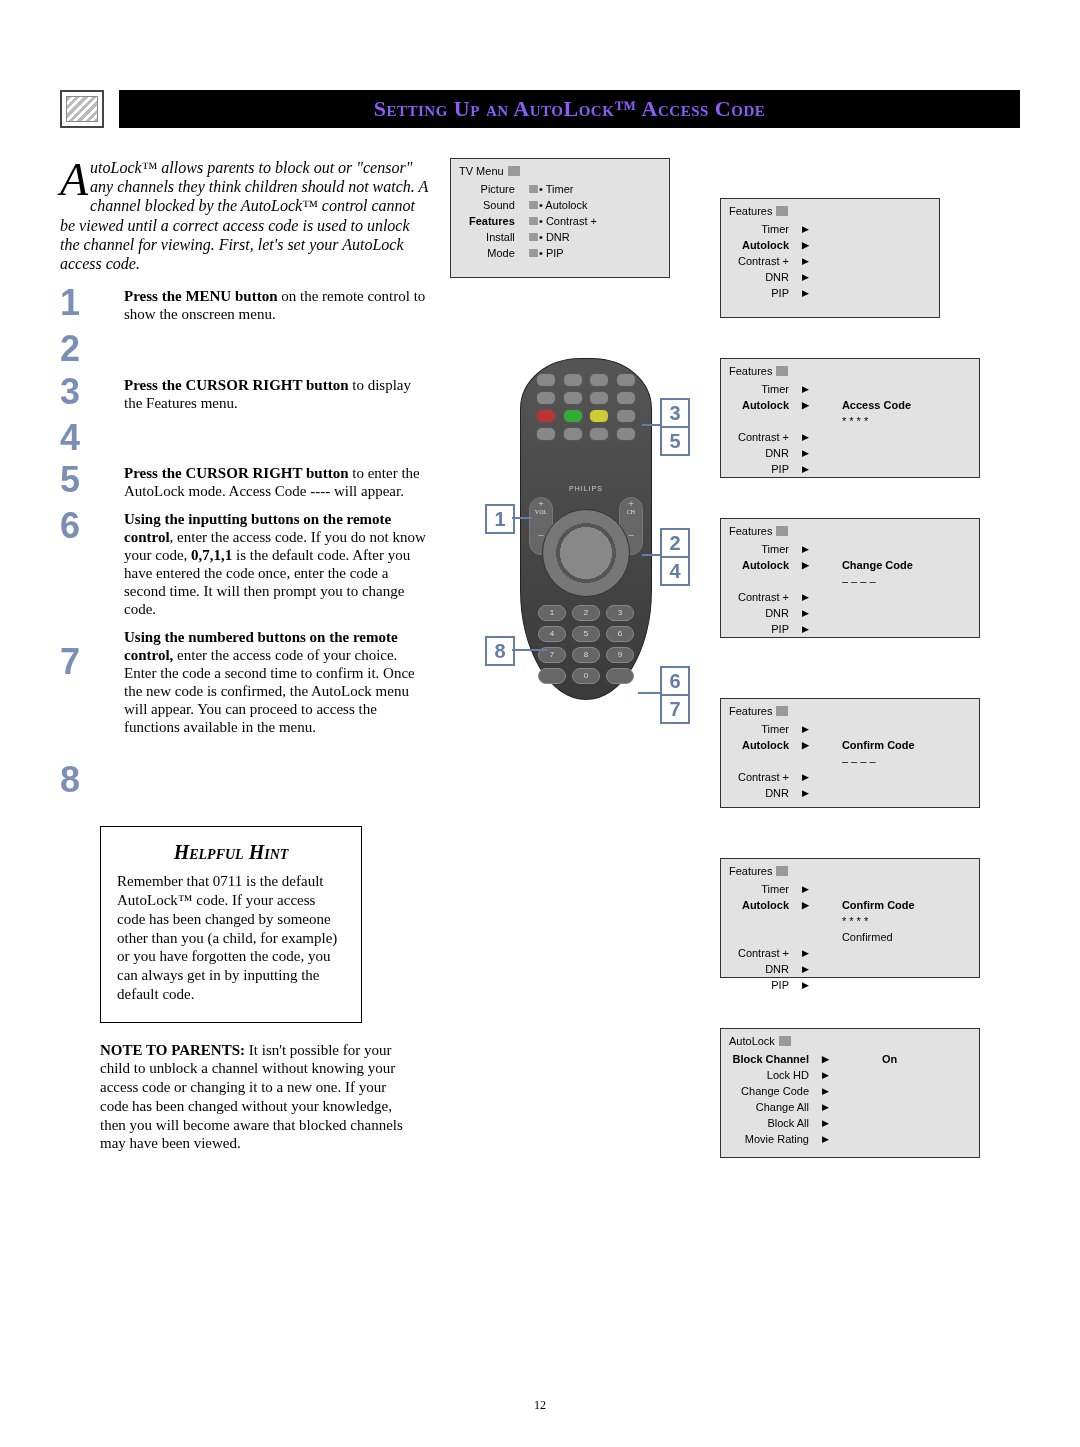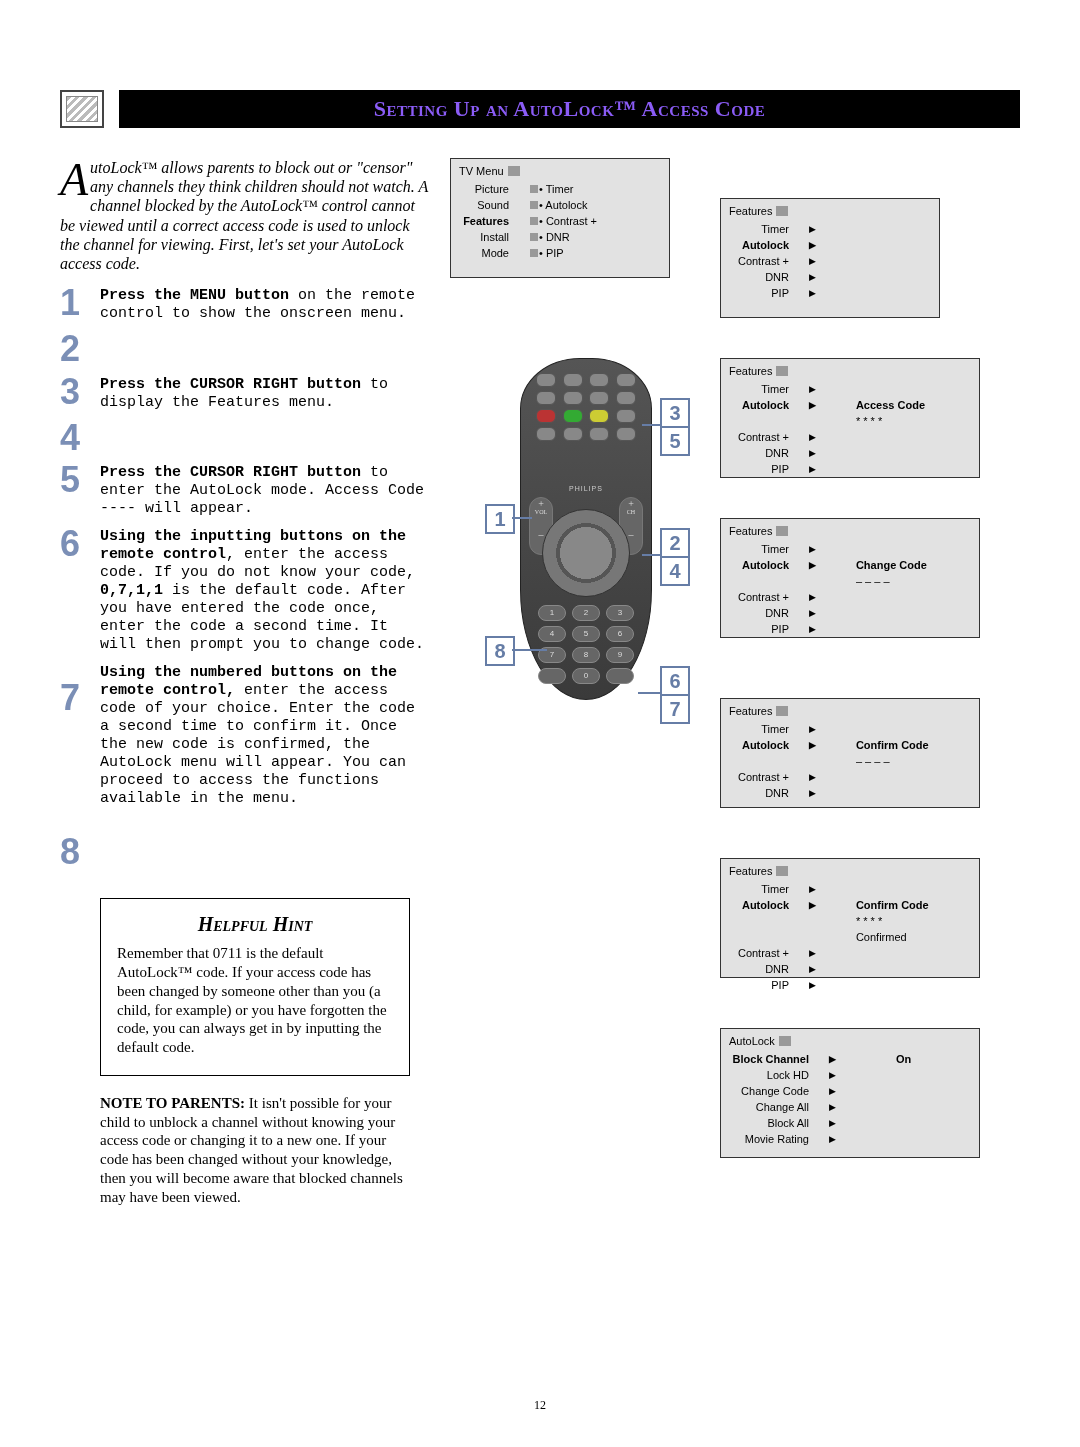--- a/index.html
+++ b/index.html
@@ -82,29 +82,30 @@
     font-weight: bold;
     color: #7b8fb6;
     line-height: 0.9;
     text-align: left;
     font-family: Arial, sans-serif;
     flex-shrink: 0;
   }
   .step-body {
     font-size: 15px;
     line-height: 1.2;
-    font-family: Liberation Mono, monospace;
+    font-family: Liberation Serif, serif;
+    margin-left: 24px;
   }
   .step-body b { font-weight: bold; }
   .hint-box {
     border: 1px solid #000;
     padding: 14px 16px 18px;
     margin-top: 30px;
     margin-left: 40px;
-    width: 310px;
+    width: 262px;
     box-sizing: border-box;
   }
   .hint-title {
     font-weight: bold;
     font-style: italic;
     font-variant: small-caps;
     font-size: 20px;
     text-align: center;
     margin-bottom: 8px;
   }
@@ -147,21 +148,21 @@
   .panel-cols {
     display: flex;
   }
   .panel-cols .pc-left {
     width: 80px;
   }
   .panel-row {
     display: flex;
     align-items: center;
     height: 16px;
-    gap: 20px;
+    gap: 13px;
     white-space: nowrap;
   }
   .panel-row.sel { font-weight: bold; }
   .arrow { font-size: 9px; }
   .panel .lbl { display: inline-block; width: 60px; text-align: right; }
   .panel .extra { margin-left: 10px; }
   .remote {
     position: absolute;
     left: 80px;
     top: 200px;

